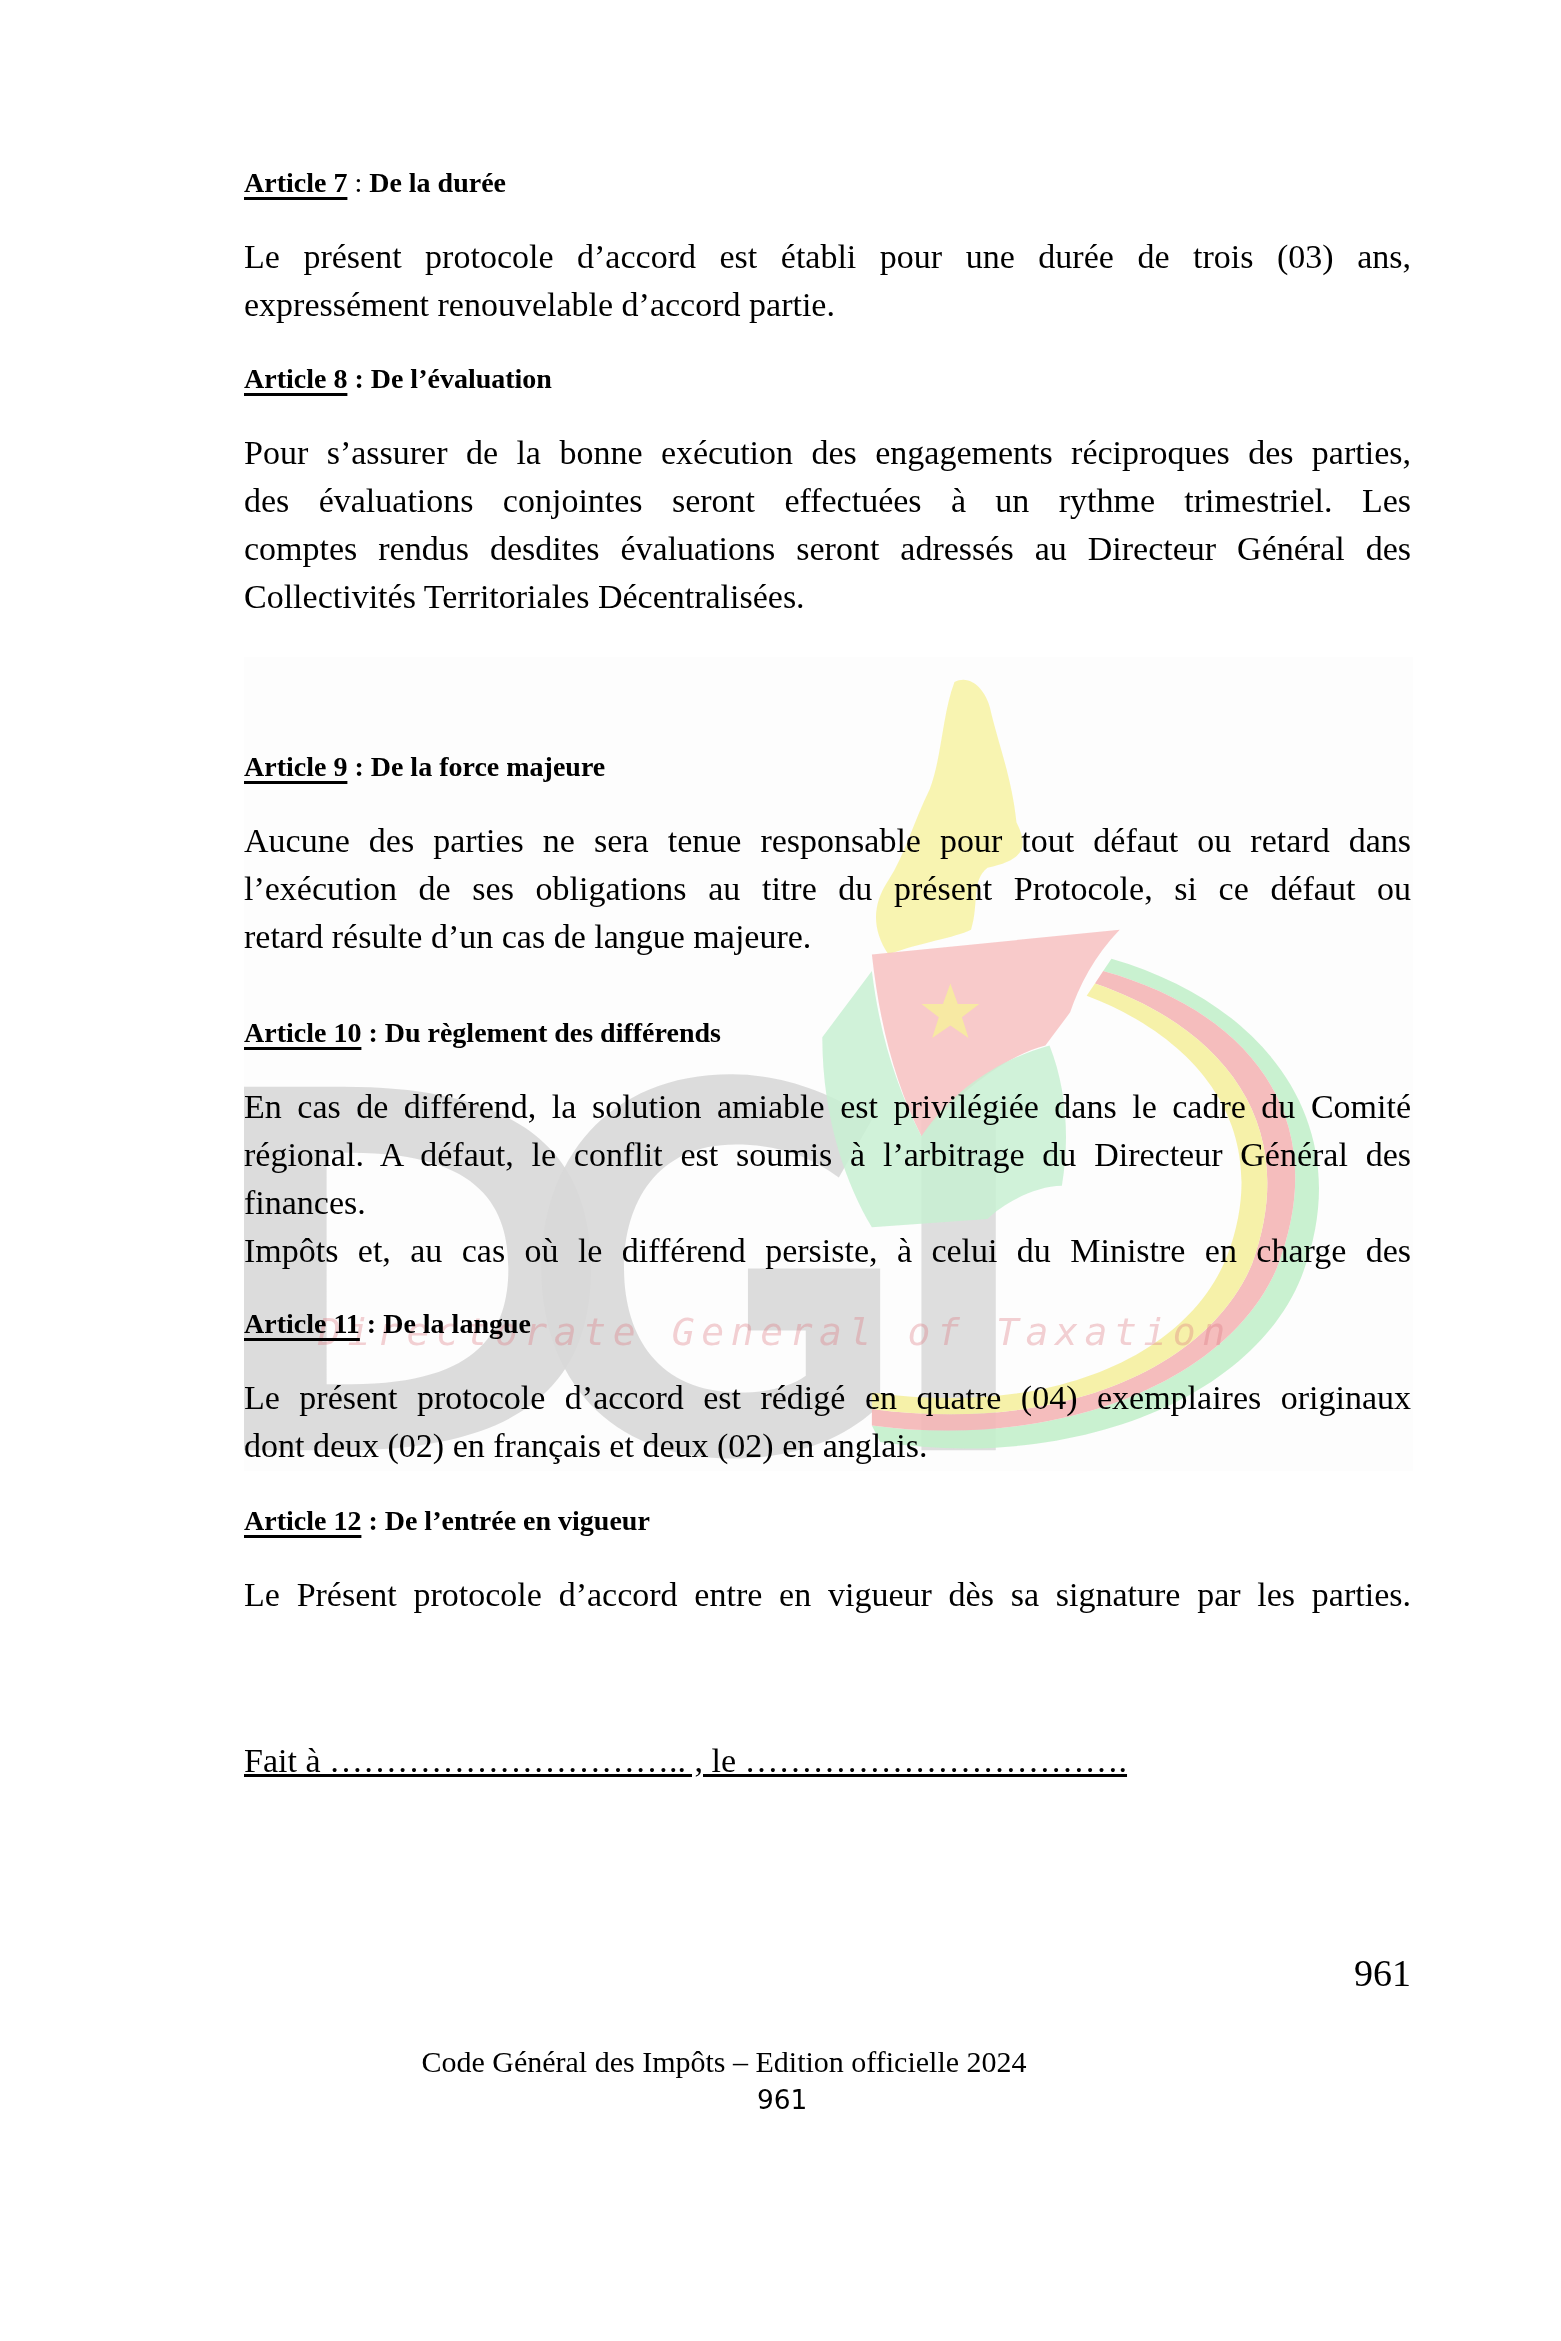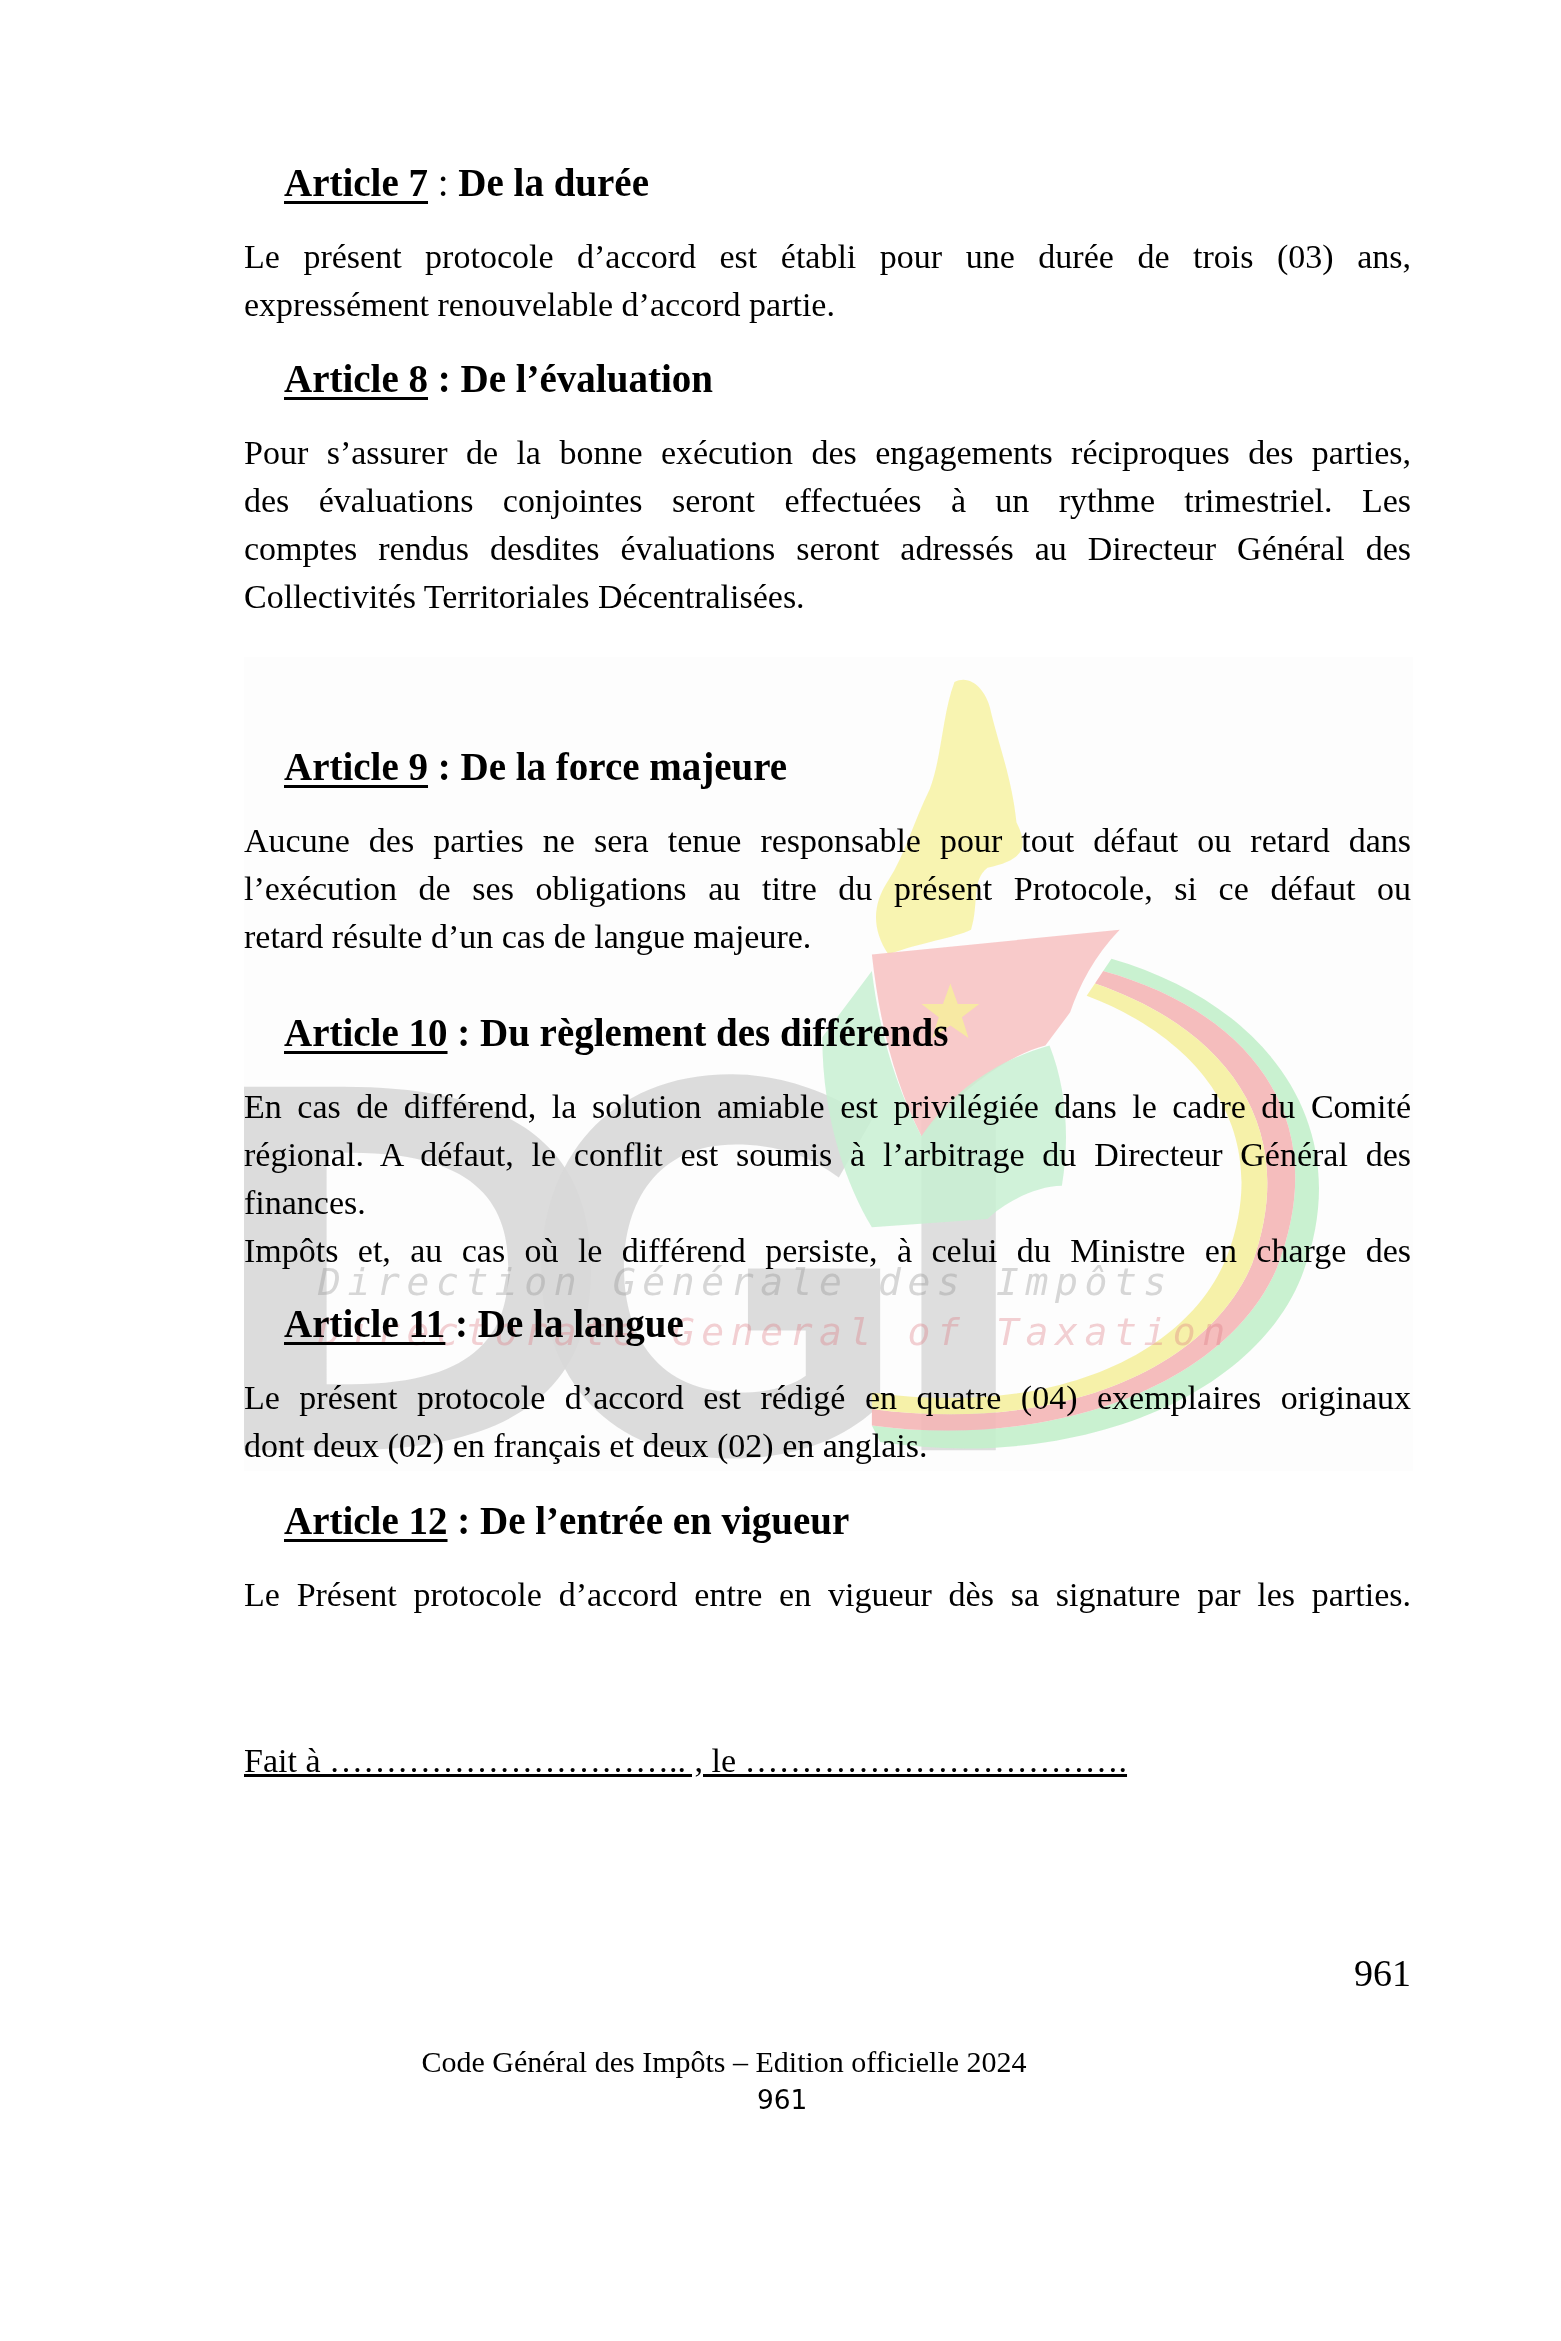--- a/index.html
+++ b/index.html
@@ -62,25 +62,24 @@
       top: 0;
       width: 1167px;
       z-index: 1;
     }
     .block {
       position: absolute;
       left: 0;
       width: 1167px;
     }
     .heading {
-      font-size: 39px;
+      font-size: 28px;
       font-weight: bold;
       line-height: 47px;
       white-space: nowrap;
-      margin-left: 40px;
     }
     .heading .art-num {
       text-decoration: underline;
       text-decoration-thickness: 3.3px;
       text-underline-offset: 5px;
     }
     .heading .colon-normal {
       font-weight: normal;
     }
     .para {
@@ -154,21 +153,20 @@
       <path d="M 760 360 L 1060 330 C 1030 360 1010 400 1000 430 L 970 470 C 930 480 870 520 820 580 C 790 520 770 450 760 360 Z" fill="#f7c4c4" opacity="0.9"></path>
 
       <polygon points="855,395 864,420 890,420 869,436 877,461 855,446 833,461 841,436 820,420 846,420" fill="#f7eaa0" opacity="0.95"></polygon>
 
       <path d="M 700 460 L 760 380 C 770 460 790 520 820 580 C 860 520 920 485 975 470 C 995 520 1000 580 990 640 C 960 640 920 660 900 680 L 760 690 C 730 640 700 560 700 460 Z" fill="#c8f0d2" opacity="0.85"></path>
 
       <path d="M 1040 380 C 1220 430 1320 560 1250 740 C 1190 880 980 960 760 930 L 770 950 C 1000 985 1220 900 1280 750 C 1350 570 1240 420 1050 365 Z" fill="#c3f0cb" opacity="0.9"></path>
       <path d="M 1030 395 C 1190 450 1280 570 1220 735 C 1165 865 980 940 760 910 L 760 930 C 980 960 1190 880 1250 740 C 1320 560 1220 430 1040 380 Z" fill="#f4b6b6" opacity="0.9"></path>
       <path d="M 1020 410 C 1165 465 1245 580 1190 725 C 1140 850 970 920 760 890 L 760 910 C 980 940 1165 865 1220 735 C 1280 570 1190 450 1030 395 Z" fill="#f5efa0" opacity="0.9"></path>
     </svg>
-    <div class="wm-text wm-text-fr">Direction Générale des Impôts</div>
     <div class="wm-text wm-text-en">Directorate General of Taxation</div>
   </div>
 
   <div class="content">
 
     <div class="block" style="top:159px;">
       <div class="heading">
         <span class="art-num">Article 7</span><span class="colon-normal"> : </span><span>De la durée</span>
       </div>
       <div class="para" style="margin-top:27px;">

